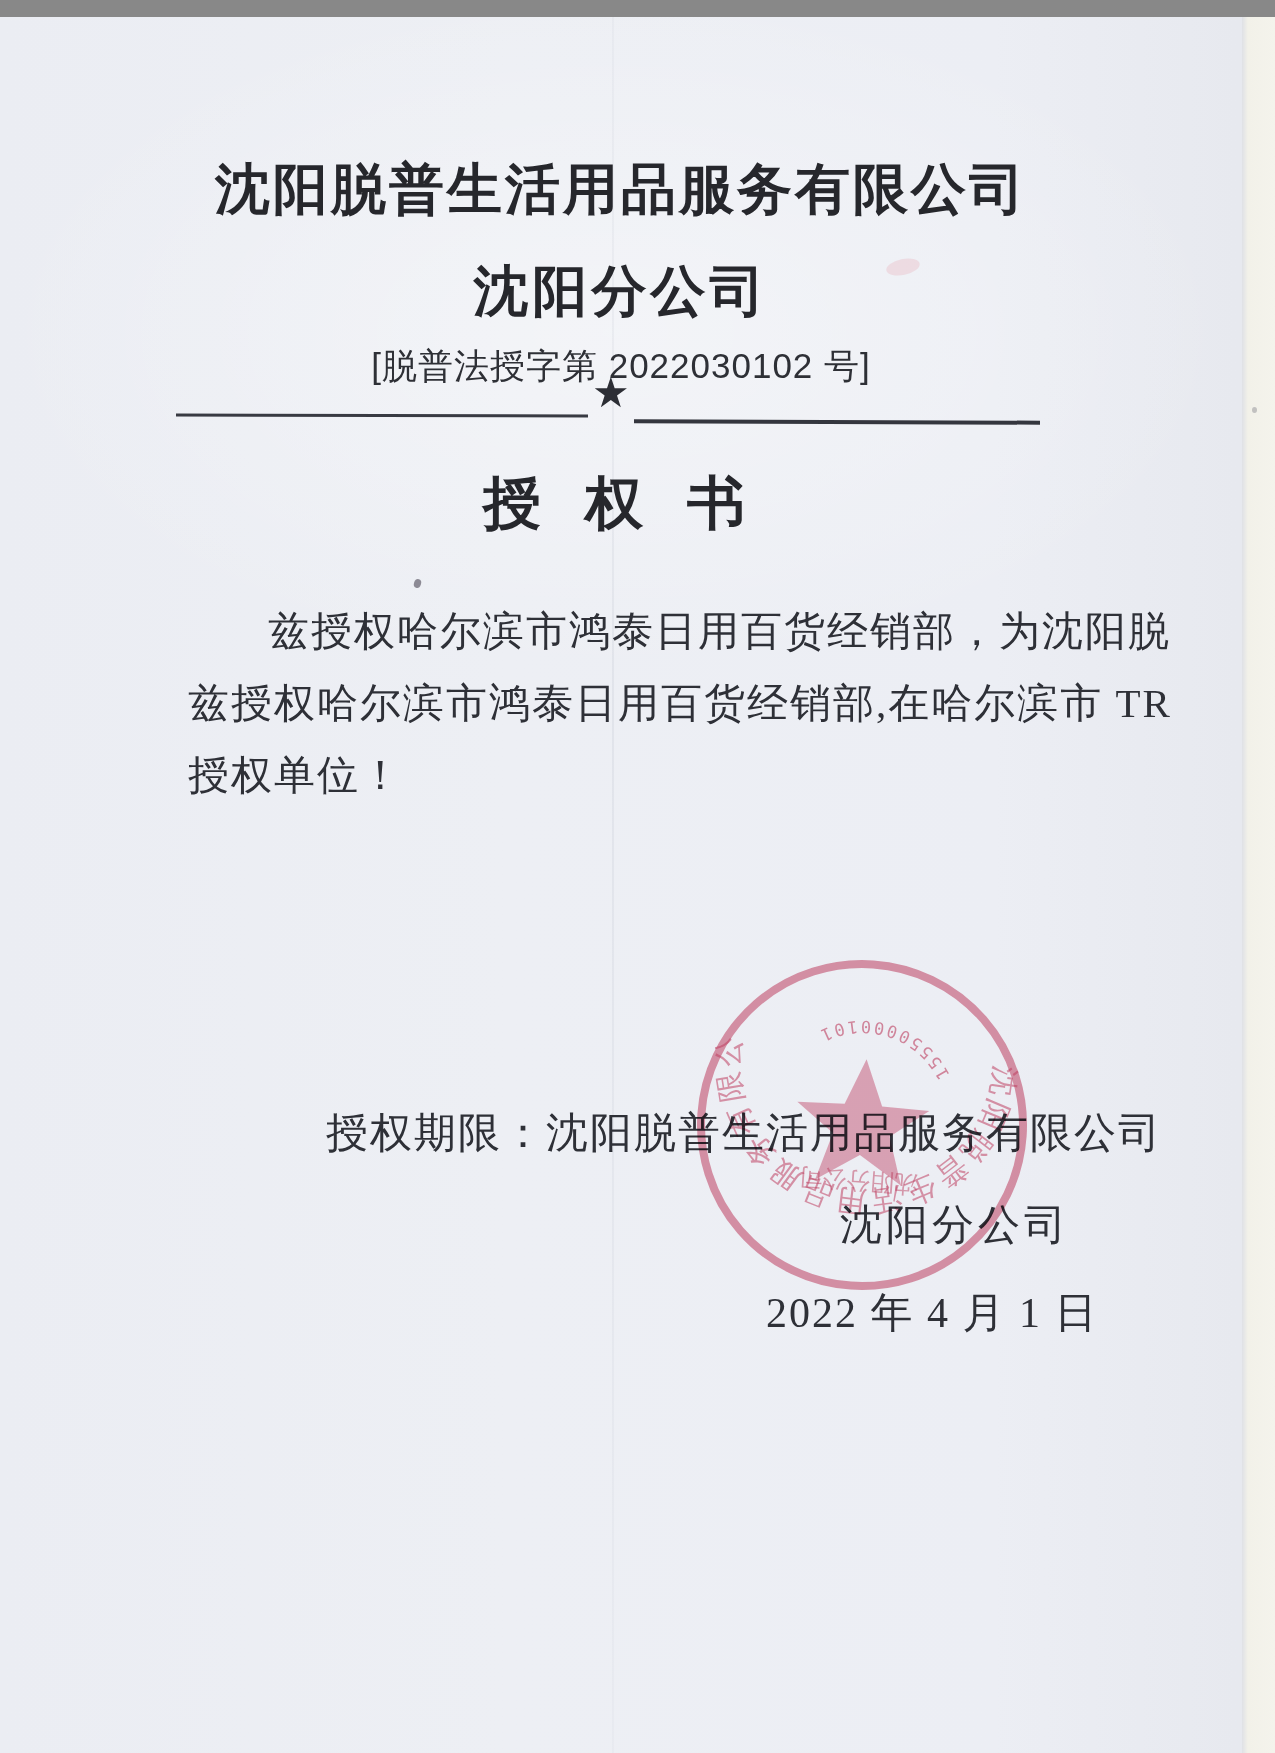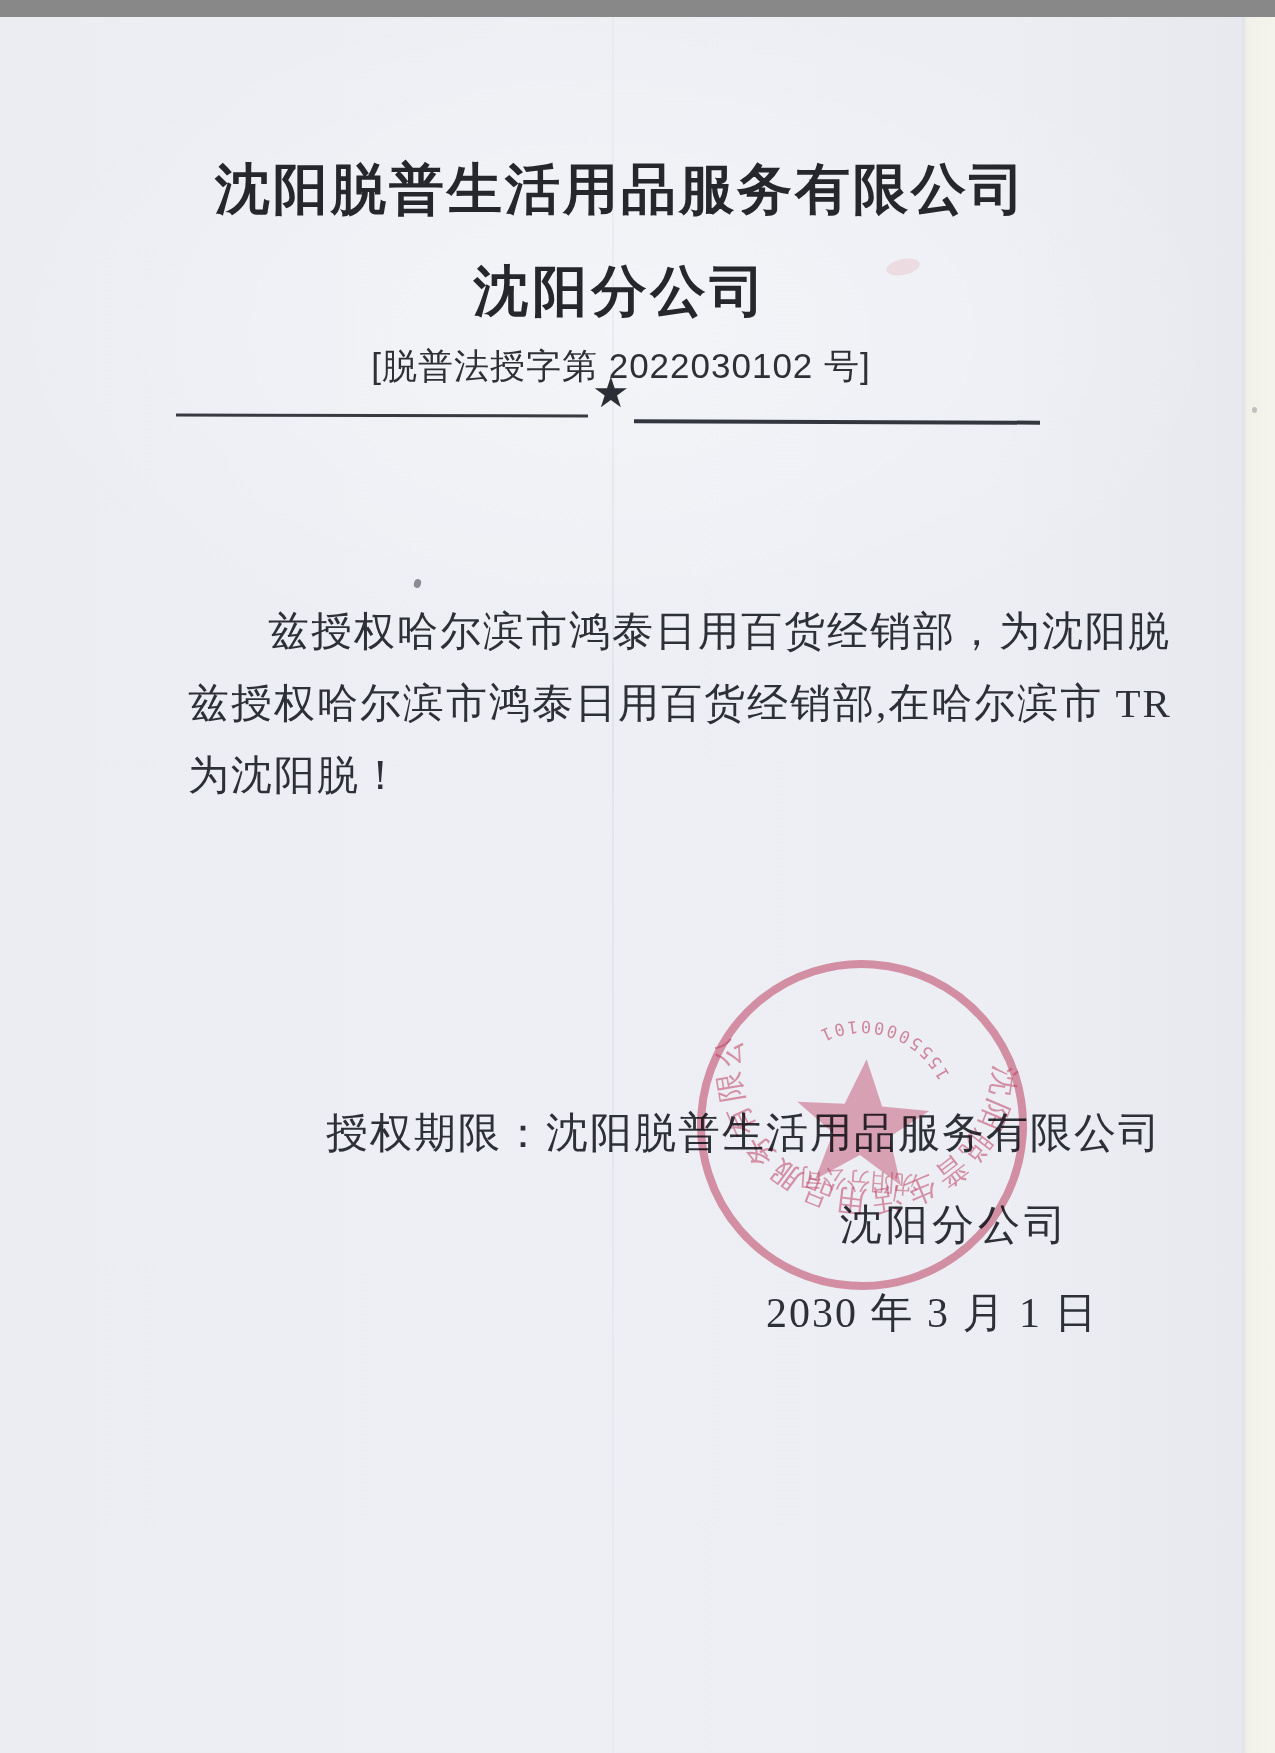--- a/index.html
+++ b/index.html
@@ -65,30 +65,31 @@
   <div class="fold-line"></div>
 
   <div class="hdr hdr-1">沈阳脱普生活用品服务有限公司</div>
   <div class="hdr hdr-2">沈阳分公司</div>
   <div class="hdr-doc">[脱普法授字第 2022030102 号]</div>
 
   <div class="div-line-l"></div>
   <div class="div-star">★</div>
   <div class="div-line-r"></div>
 
+  <div class="doc-title">授 权 书</div>
 
   <div class="body-block">
     <div class="bline indent">兹授权哈尔滨市鸿泰日用百货经销部，为沈阳脱</div>
     <div class="bline">兹授权哈尔滨市鸿泰日用百货经销部,在哈尔滨市 TR</div>
-    <div class="bline">为沈阳脱！</div>
+    <div class="bline">授权单位！</div>
   </div>
 
   <div class="sig-issuer">授权期限：沈阳脱普生活用品服务有限公司</div>
   <div class="sig-branch">沈阳分公司</div>
-  <div class="sig-date">2030 年 3 月 1 日</div>
+  <div class="sig-date">2022 年 4 月 1 日</div>
 
   <svg class="seal" viewBox="0 0 360 360">
     <defs>
       <path id="ringPath" d="M 53,258 A 128,128 0 1 1 307,258"></path>
       <path id="serialPath" d="M 88,218 A 97,97 0 0 0 272,218"></path>
     </defs>
 
     <g transform="rotate(184 180 180)" fill="rgba(200,48,85,0.55)">
       <circle cx="180" cy="180" r="161" fill="none" stroke="rgba(198,45,82,0.55)" stroke-width="8"></circle>
       <text font-size="30" font-family="Liberation Sans, sans-serif" letter-spacing="3">

